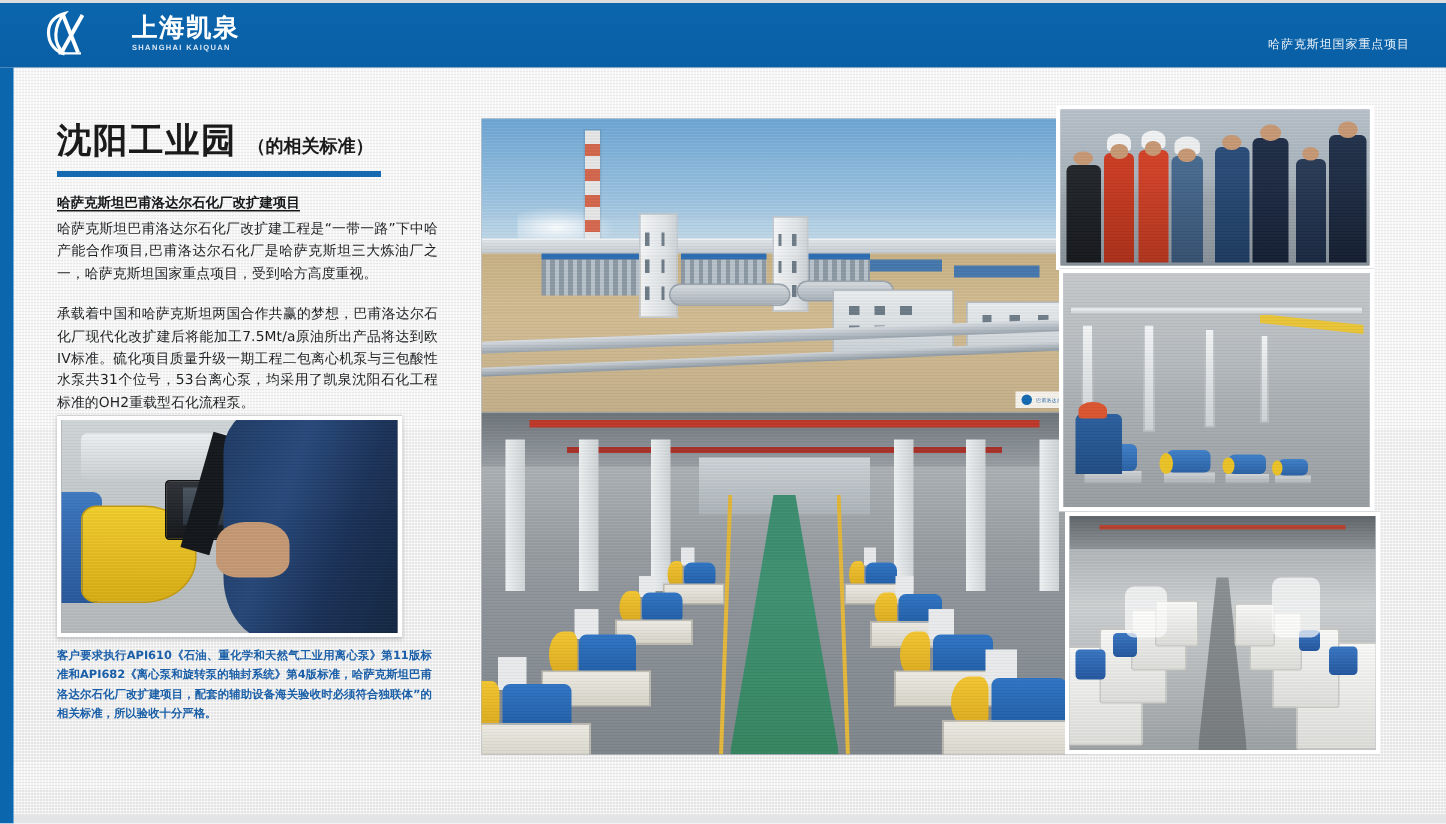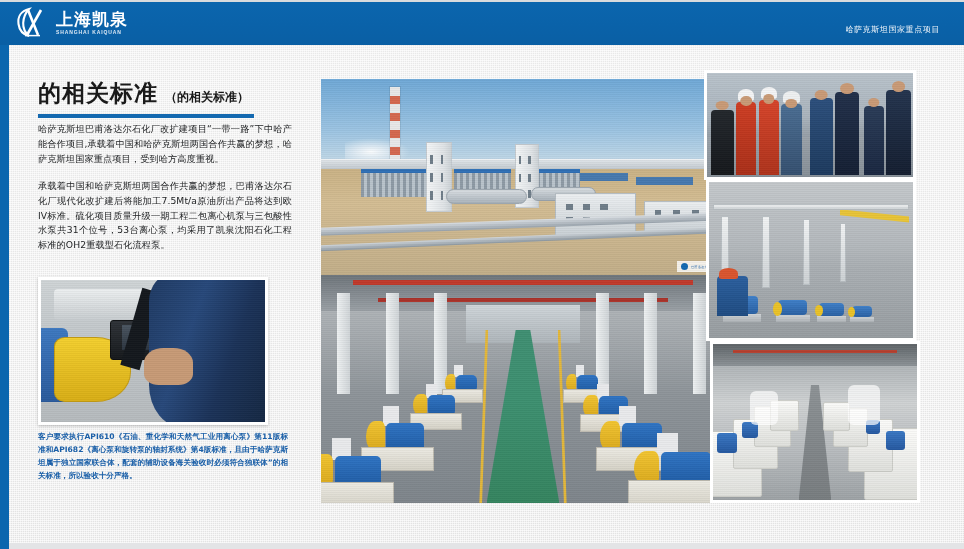--- a/index.html
+++ b/index.html
@@ -31,22 +31,22 @@
   .header {
     position:absolute; left:0; top:0; width:964px; height:45px;
     background:linear-gradient(180deg,#0b66ae 0%,#0a62a9 55%,#0a5fa4 100%);
     overflow:hidden;
   }
   .header-topline {
     position:absolute; left:0; top:0; width:964px; height:2px;
     background:#d9dbdd;
   }
   .logo-wrap {
-    position:absolute; left:16px; top:7px;
-    display:flex; align-items:center; gap:6px;
+    position:absolute; left:30px; top:7px;
+    display:flex; align-items:center; gap:24px;
   }
   .logo-mark { width:34px; height:31px; display:block; }
   .logo-text-col { display:flex; flex-direction:column; line-height:1; }
   .logo-cn {
     font-size:17px; font-weight:bold; color:#ffffff;
     letter-spacing:1px;
     font-family:"DejaVu Sans","Liberation Sans",sans-serif;
   }
   .logo-en {
     font-size:5px; color:#dce9f5; letter-spacing:.9px;
@@ -416,44 +416,45 @@
     </div>
 
     <div class="header-slogan">哈萨克斯坦国家重点项目</div>
   </div>
 
   <div class="left-strip"></div>
 
   <div class="left-col">
 
     <div class="title-row">
-      <span class="title-main">的相关标准</span>
+      <span class="title-main">沈阳工业园</span>
       <span class="title-sub">（的相关标准）</span>
     </div>
     <div class="title-rule"></div>
 
-    <div class="para">哈萨克斯坦巴甫洛达尔石化厂改扩建项目“一带一路”下中哈产能合作项目,承载着中国和哈萨克斯坦两国合作共赢的梦想，哈萨克斯坦国家重点项目，受到哈方高度重视。</div>
+    <div class="lead">哈萨克斯坦巴甫洛达尔石化厂改扩建项目</div>
+    <div class="para">哈萨克斯坦巴甫洛达尔石化厂改扩建工程是“一带一路”下中哈产能合作项目,巴甫洛达尔石化厂是哈萨克斯坦三大炼油厂之一，哈萨克斯坦国家重点项目，受到哈方高度重视。</div>
     <div class="para second">承载着中国和哈萨克斯坦两国合作共赢的梦想，巴甫洛达尔石化厂现代化改扩建后将能加工7.5Mt/a原油所出产品将达到欧IV标准。硫化项目质量升级一期工程二包离心机泵与三包酸性水泵共31个位号，53台离心泵，均采用了凯泉沈阳石化工程标准的OH2重载型石化流程泵。</div>
   </div>
 
   <div class="photo-worker">
     <div class="wk-bg">
       <div class="wk-pipe"></div>
       <div class="wk-blue"></div>
       <div class="wk-yellow"></div>
       <div class="wk-device"></div>
       <div class="wk-screen"></div>
       <div class="wk-strap"></div>
       <div class="wk-arm"></div>
       <div class="wk-hand"></div>
       <div class="noise"></div>
     </div>
   </div>
 
-  <div class="caption-blue">客户要求执行API610《石油、重化学和天然气工业用离心泵》第11版标准和API682《离心泵和旋转泵的轴封系统》第4版标准，且由于哈萨克斯坦属于独立国家联合体，配套的辅助设备海关验收时必须符合独联体”的相关标准，所以验收十分严格。</div>
+  <div class="caption-blue">客户要求执行API610《石油、重化学和天然气工业用离心泵》第11版标准和API682《离心泵和旋转泵的轴封系统》第4版标准，哈萨克斯坦巴甫洛达尔石化厂改扩建项目，配套的辅助设备海关验收时必须符合独联体”的相关标准，所以验收十分严格。</div>
 
   <div class="collage">
 
     <div class="ph ph-plant">
       <div class="sky"></div>
       <div class="ground"></div>
       <div class="plume"></div>
       <div class="stack"></div>
       <div class="gantry"></div>
       <div class="tarp" style="left:60%;width:16%;"></div>

